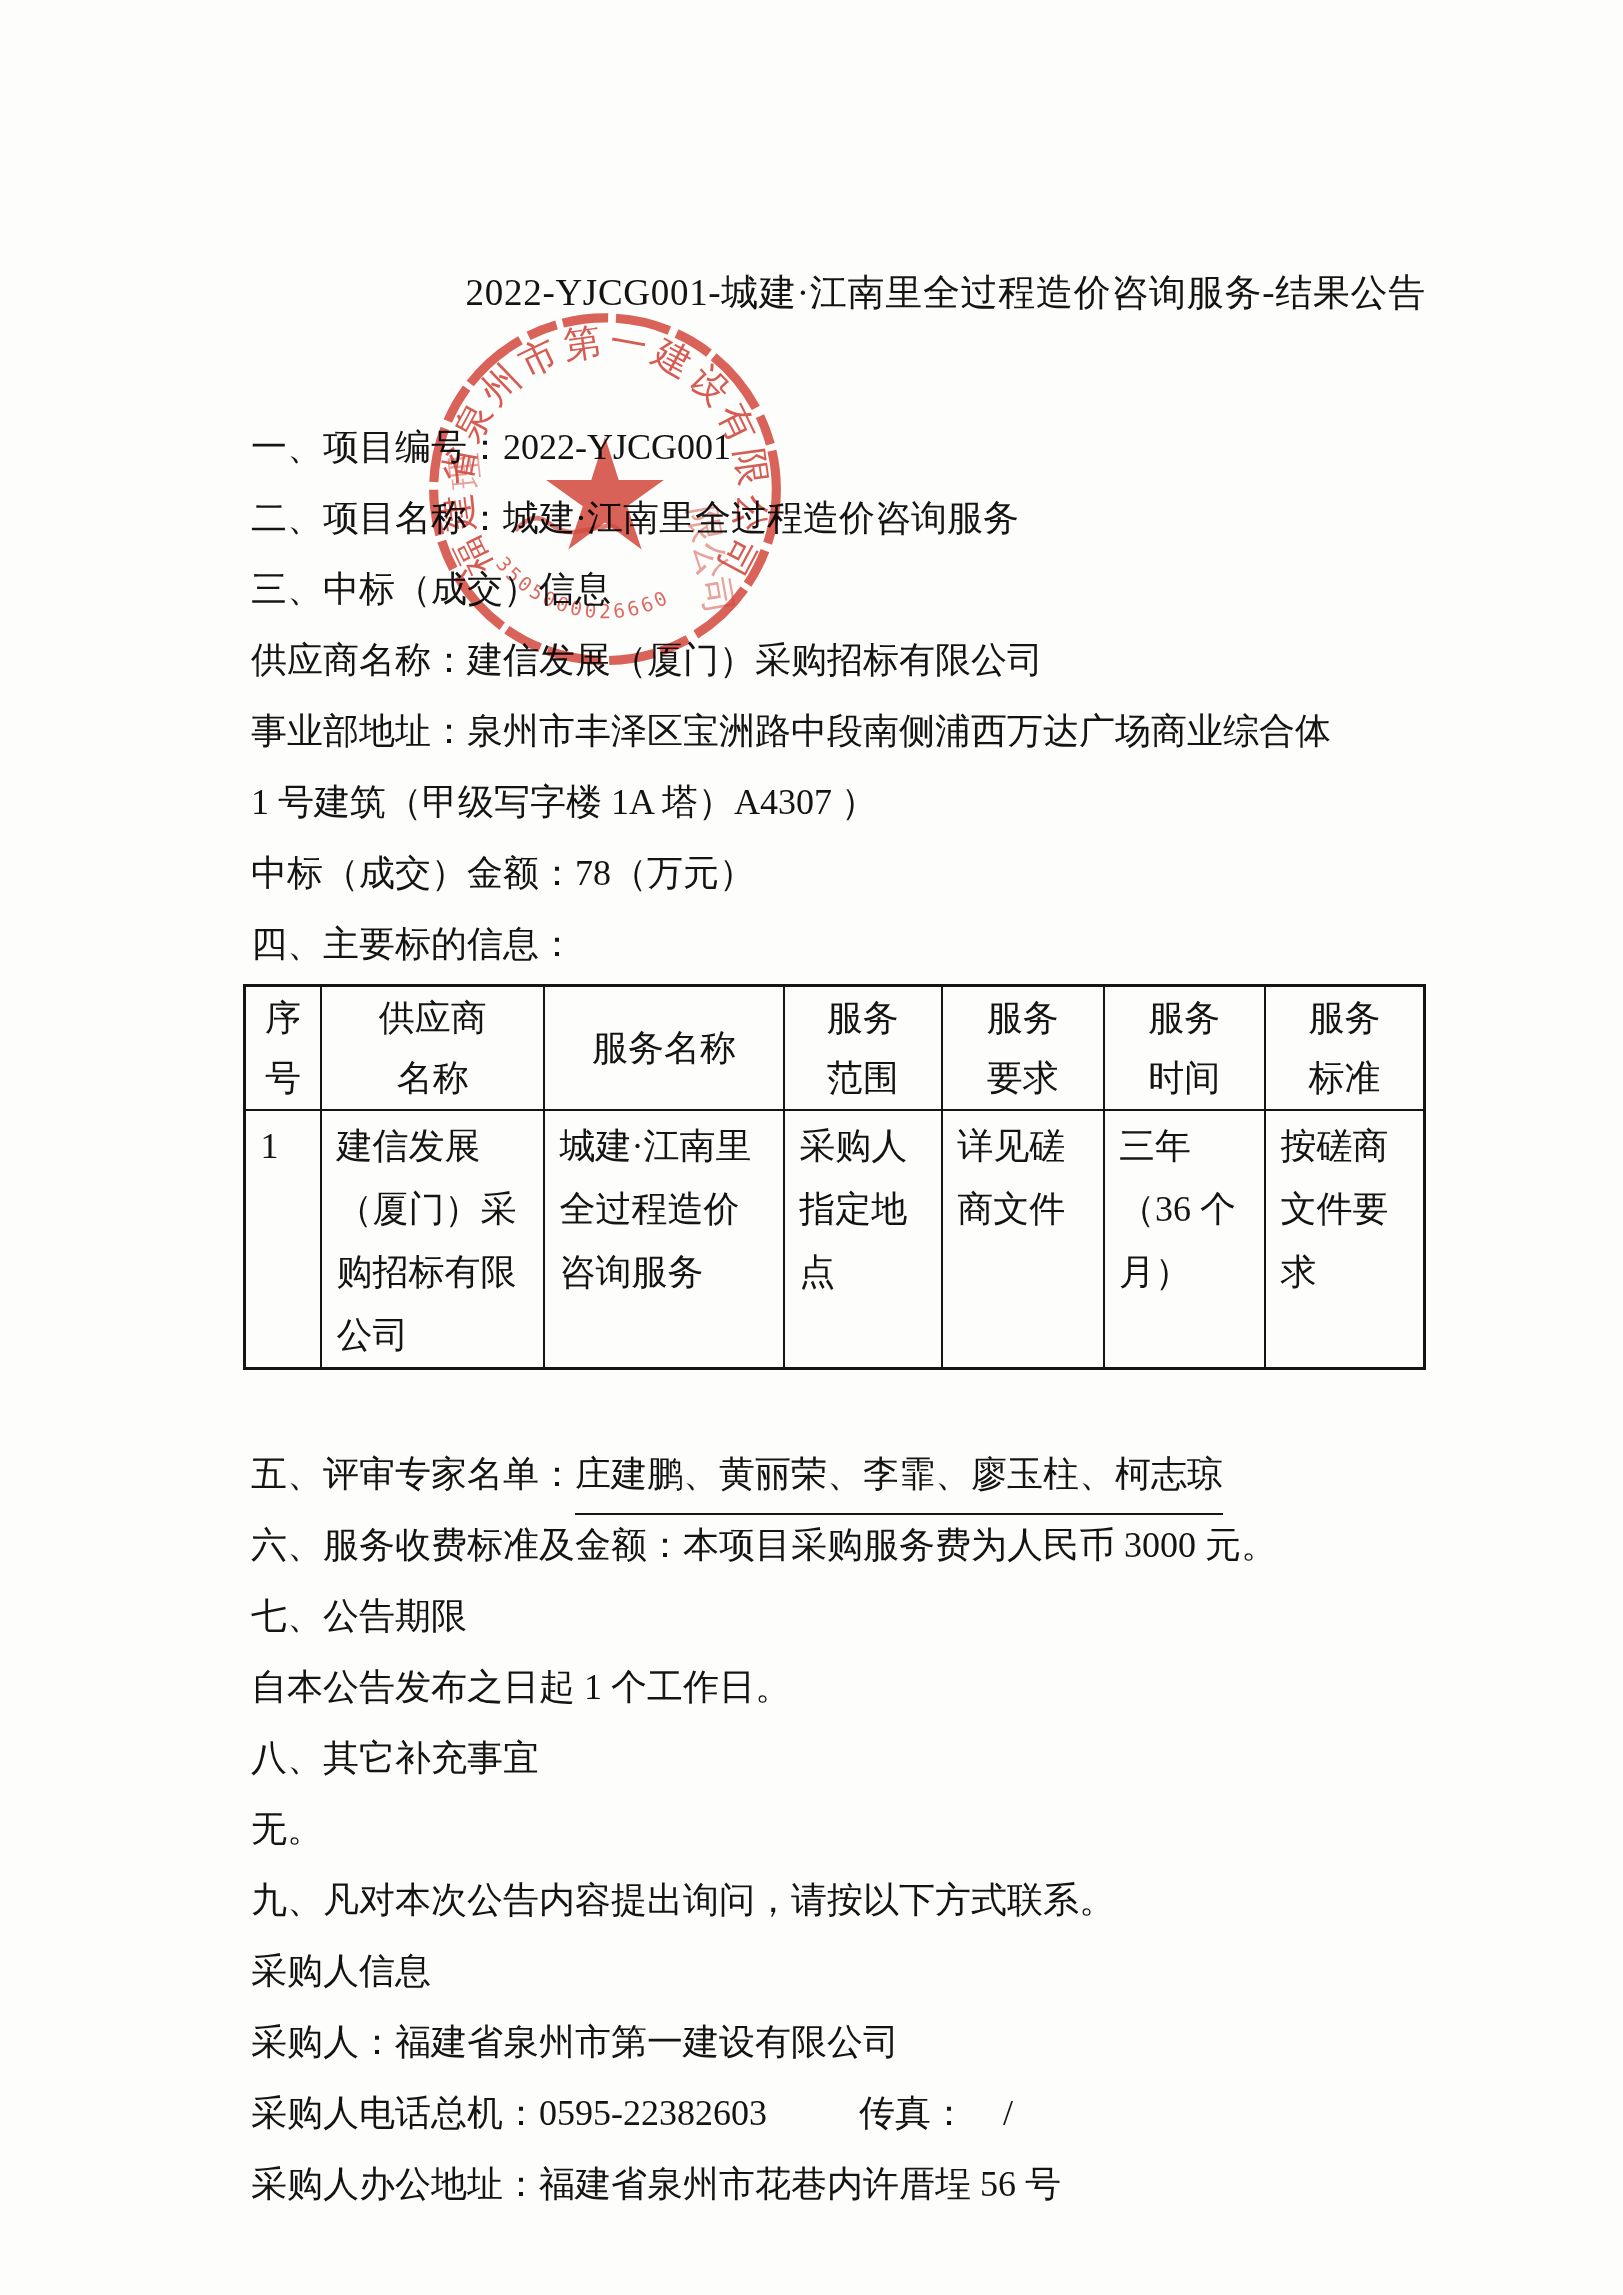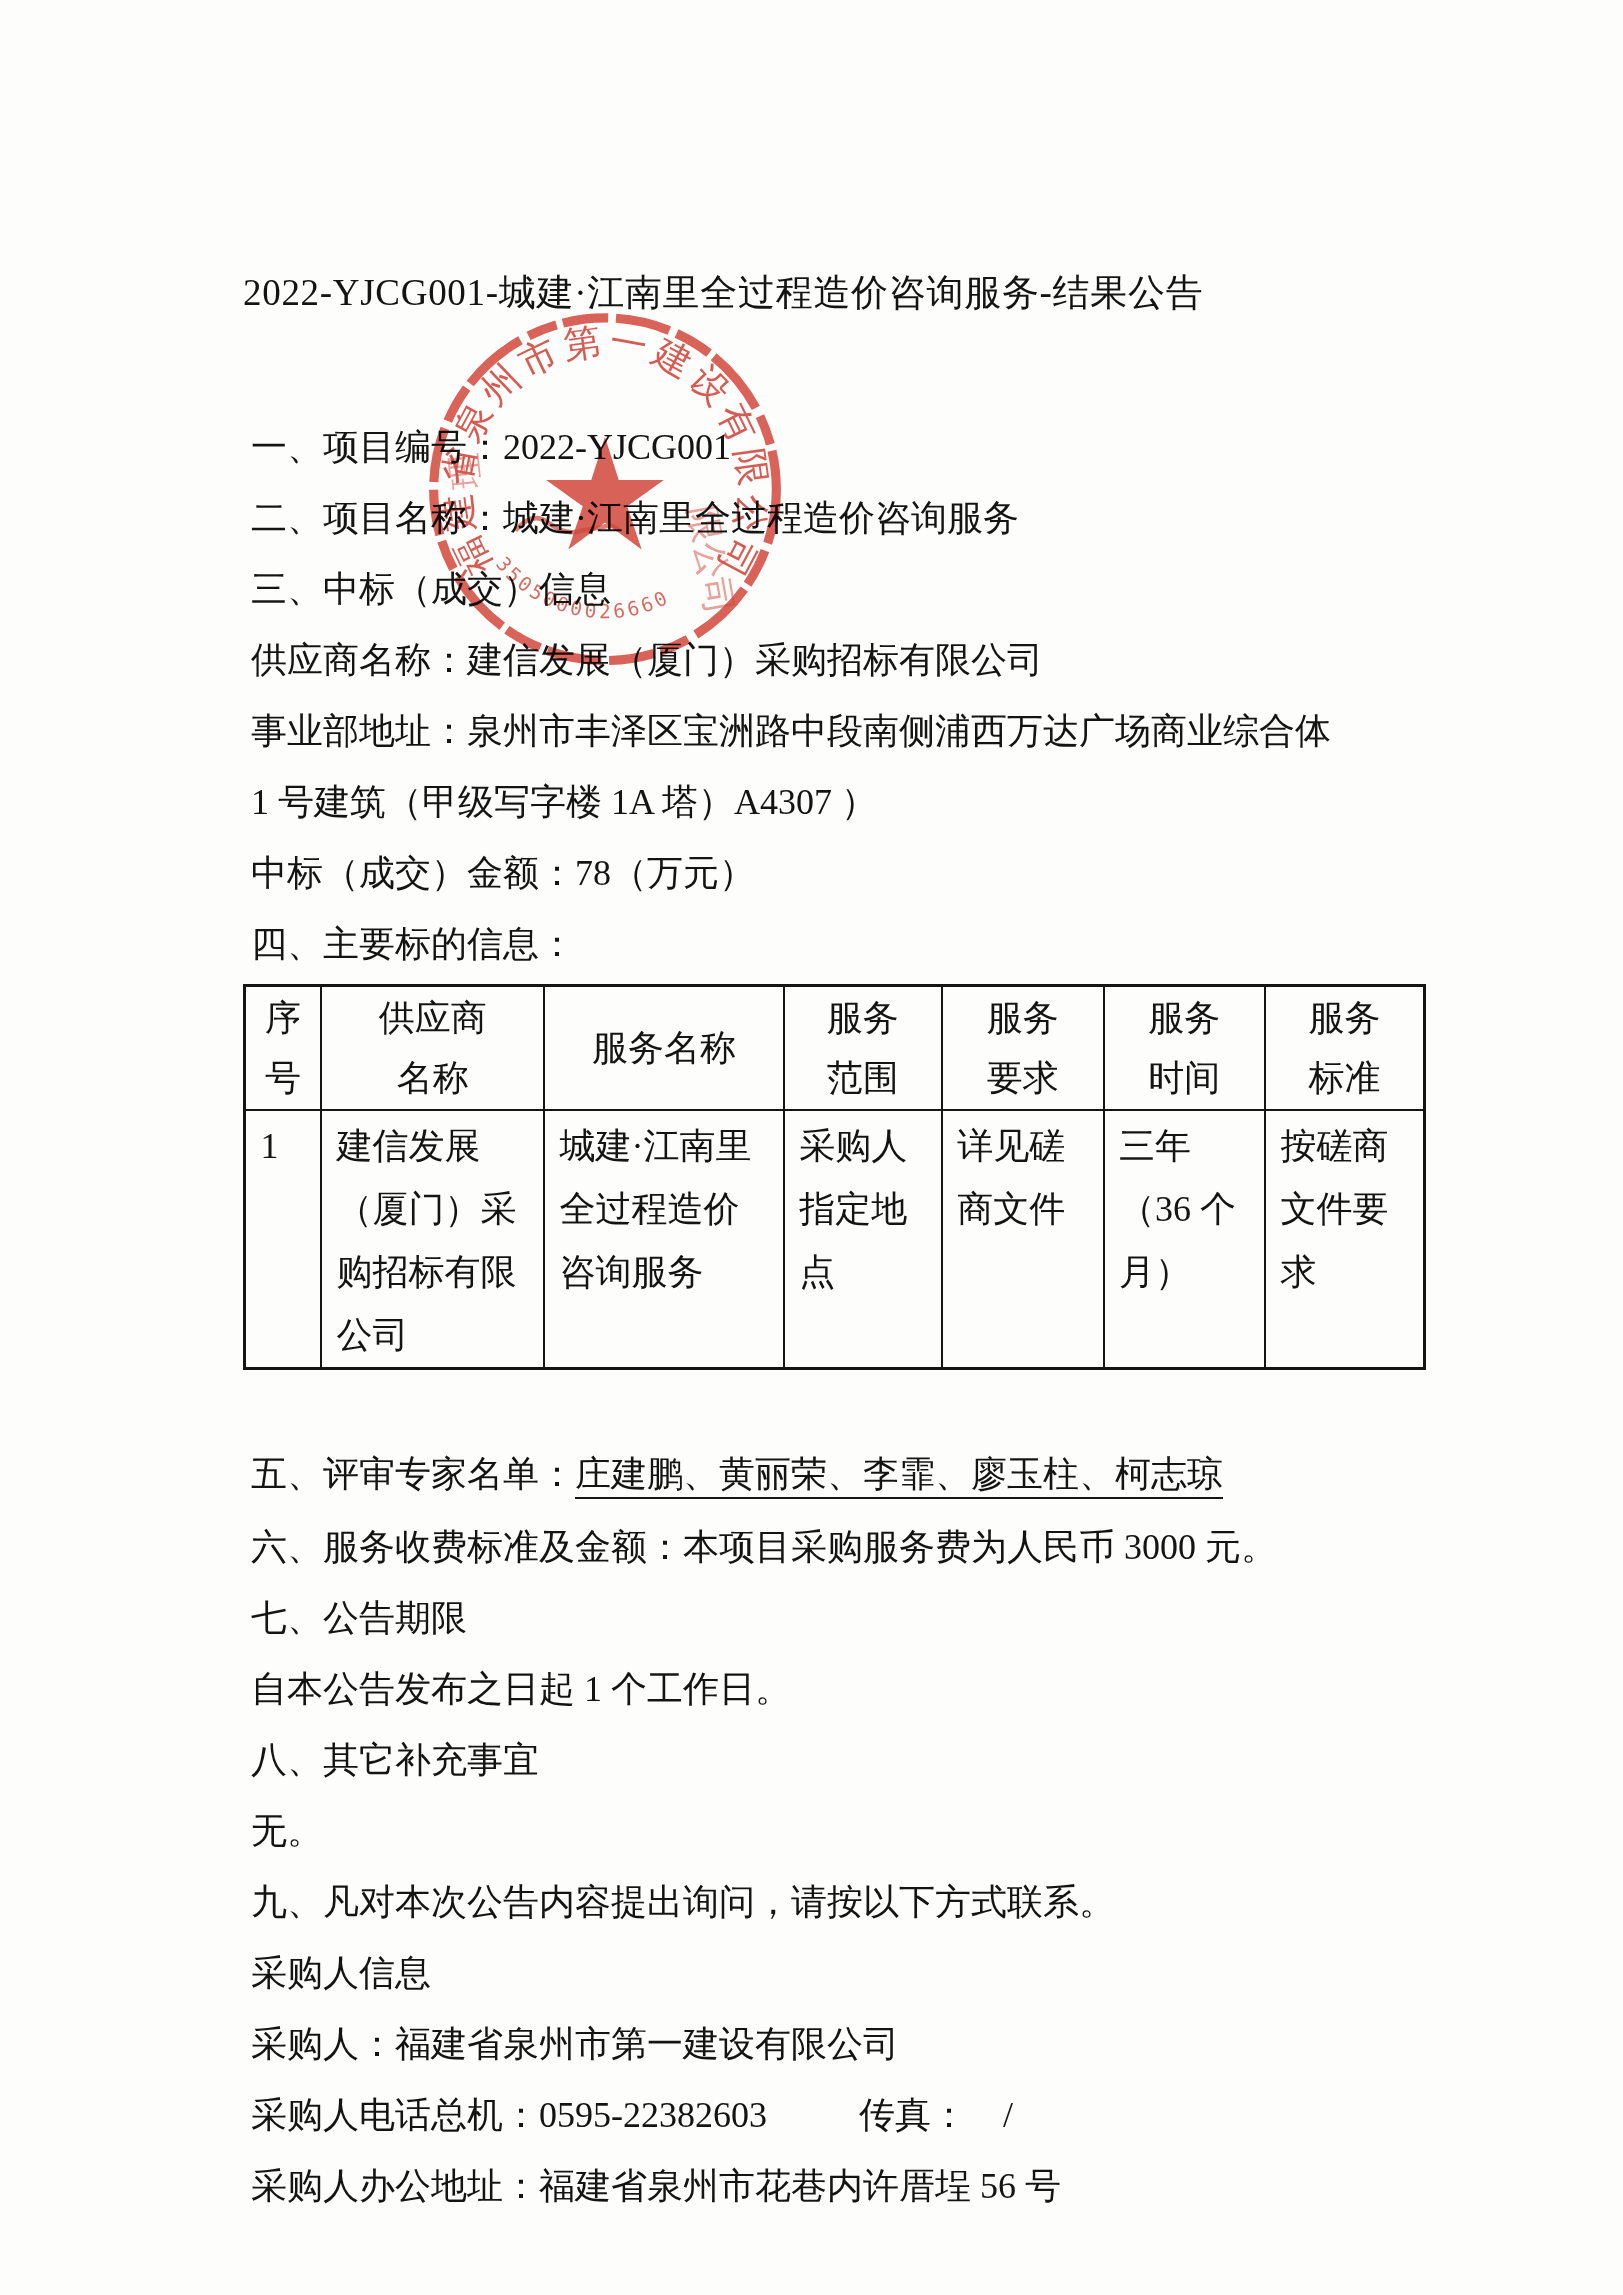--- a/index.html
+++ b/index.html
@@ -9,21 +9,21 @@
     background:#fdfdfc;
     overflow:hidden;
     font-family:"Liberation Serif","DejaVu Serif",serif;
     color:#141414;
   }
   .content{
     position:absolute;left:243px;top:0;width:1183px;
     padding-top:261px;
   }
   .title{
-    font-size:37px;line-height:63px;text-align:left;
+    font-size:37px;line-height:63px;text-align:right;
     margin:0 0 92px 0;font-weight:400;letter-spacing:0.7px;
   }
   p.line{margin:8px;font-size:36px;line-height:63px;font-weight:400;}
   .tablewrap{margin:0 0 73px 0;}
   table.results{
     width:100%;border-collapse:collapse;table-layout:fixed;
     border:3.3px solid #151515;
   }
   table.results th, table.results td{
     border:2px solid #151515;
@@ -31,21 +31,21 @@
   }
   table.results th{
     height:122px;text-align:center;vertical-align:middle;
     line-height:60px;white-space:pre-line;padding:0 3.9px;
   }
   table.results td{
     vertical-align:top;text-align:left;
     padding:3.9px 11.8px 0 14.4px;line-height:63px;height:249px;
   }
   td.c-idx{padding-left:15.7px;}
-  .u{border-bottom:2.6px solid #151515;padding-bottom:0;font-family:Liberation Mono, monospace;}
+  .u{border-bottom:2.6px solid #151515;padding-bottom:19px;}
   .fax{margin-left:92px;white-space:pre;}
   .stamp{
     position:absolute;left:416px;top:300px;width:378px;height:419px;
     mix-blend-mode:multiply;opacity:.9;
   }
 </style>
 </head>
 <body>
 
 <div class="page">

